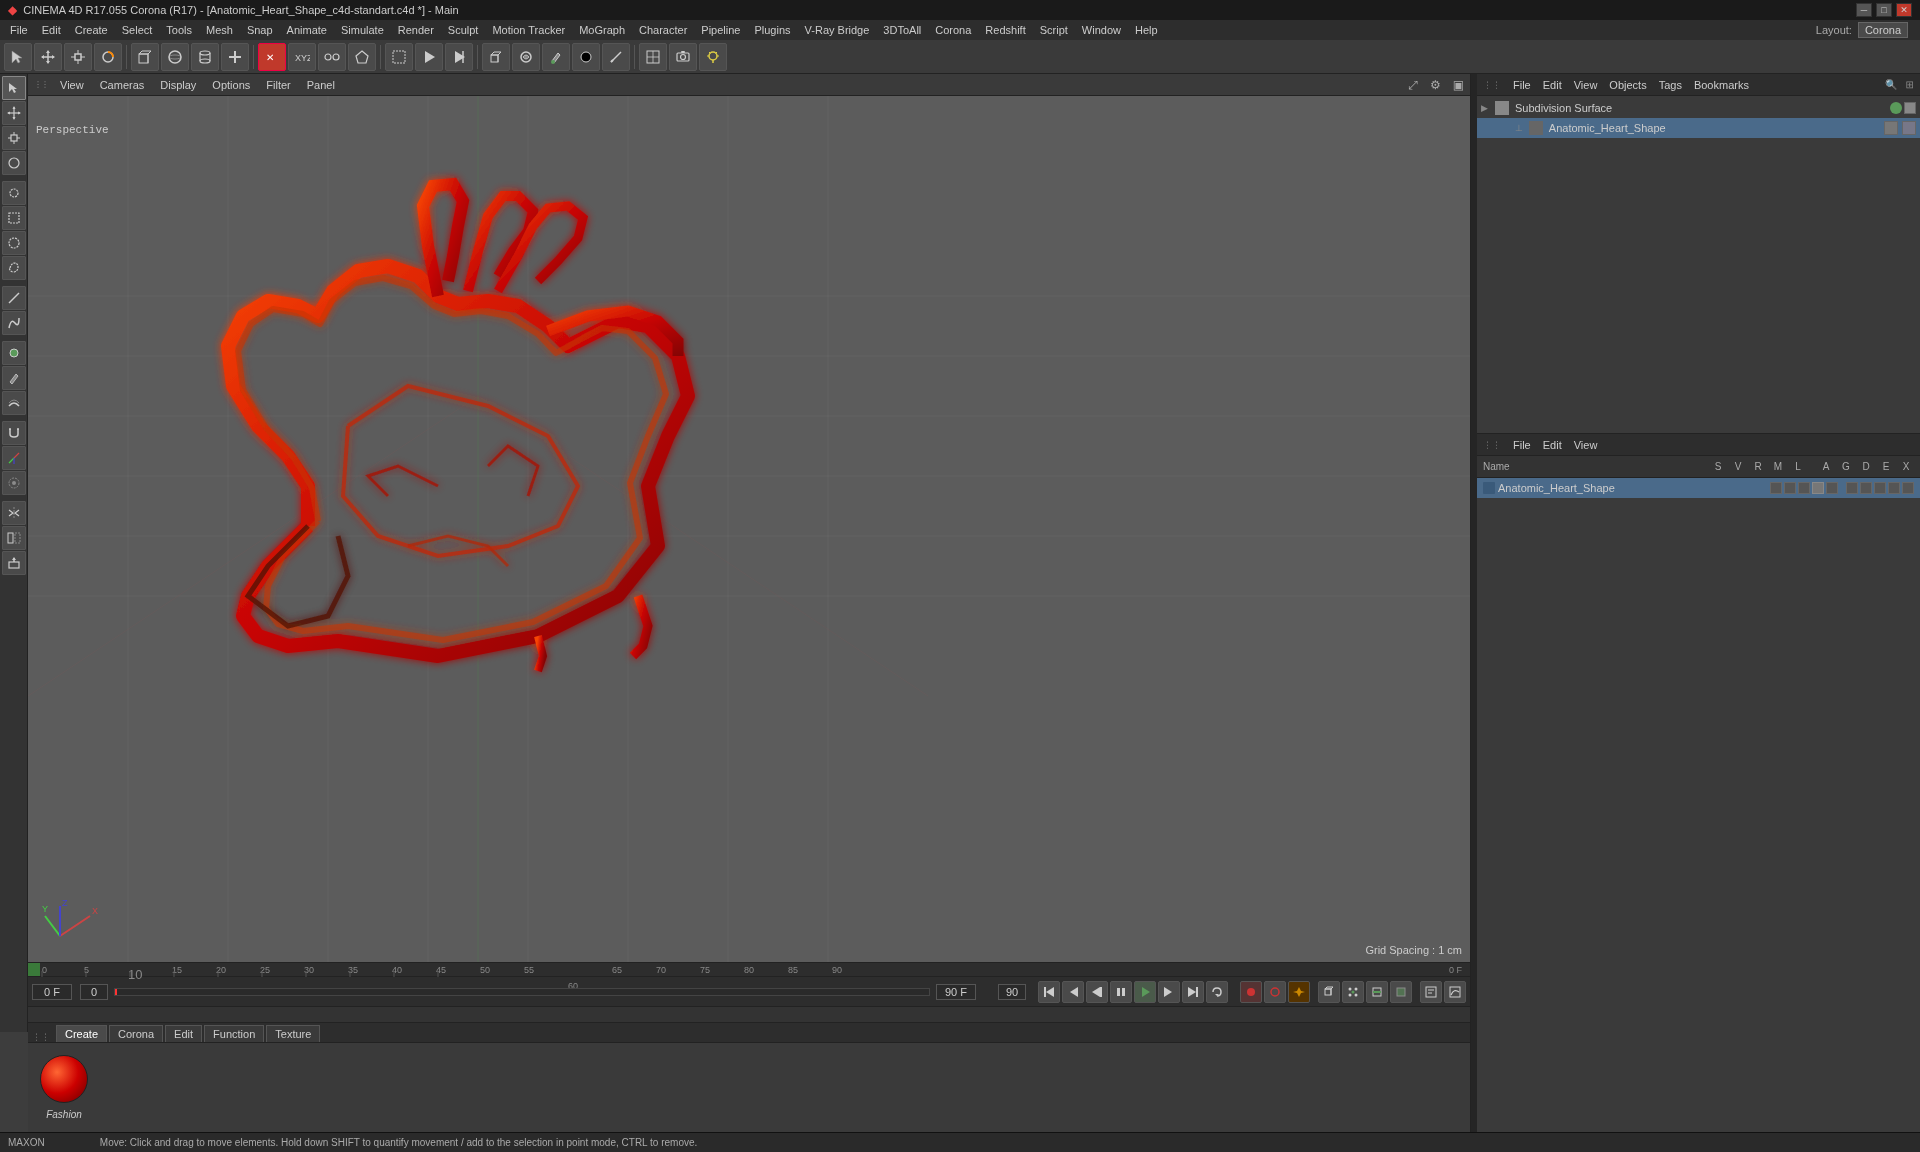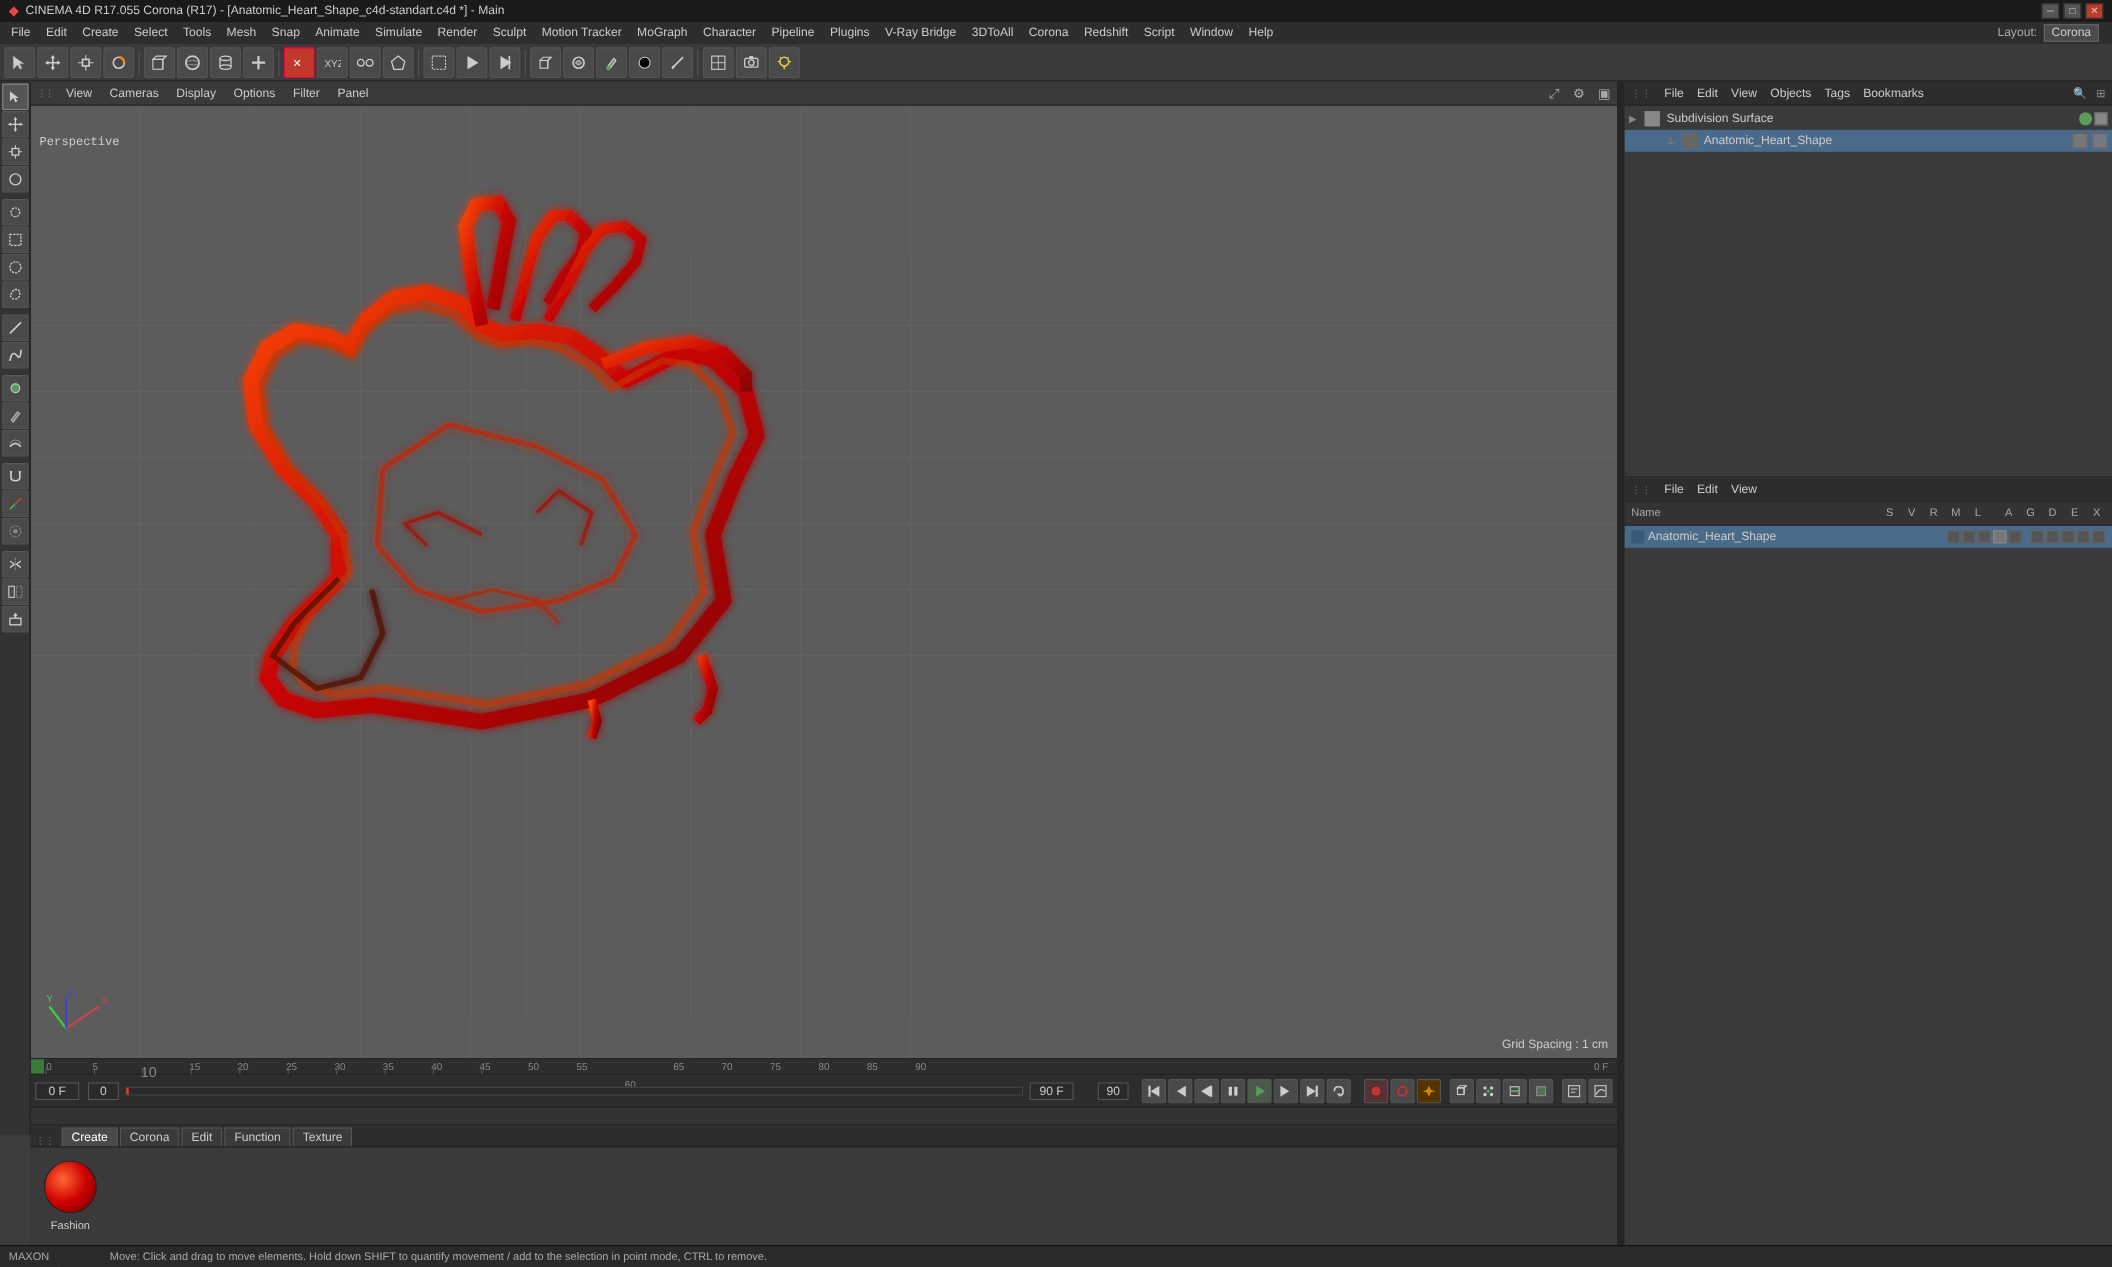--- a/index.html
+++ b/index.html
@@ -1368,21 +1368,21 @@
 
     <div style="height:20px; background:#2d2d2d; display:flex; align-items:flex-end; padding:0 4px; gap:2px; border-bottom:1px solid #222;">
       <span style="font-size:9px; color:#777; margin-right:4px; cursor:pointer;">⋮⋮</span>
       <div class="mat-tab active">Create</div>
       <div class="mat-tab">Corona</div>
       <div class="mat-tab">Edit</div>
       <div class="mat-tab">Function</div>
       <div class="mat-tab">Texture</div>
     </div>
 
-    <div style="display:flex; align-items:flex-start; padding:4px; gap:4px; overflow-x:auto;">
+    <div style="display:flex; align-items:flex-start; padding:4px; gap:4px; overflow-x:auto;font-style:italic;">
 
       <div class="mat-item">
         <div class="mat-preview"></div>
         <span class="mat-preview-label">Fashion</span>
       </div>
     </div>
   </div>
 </div>
 
 <div id="status-bar">

